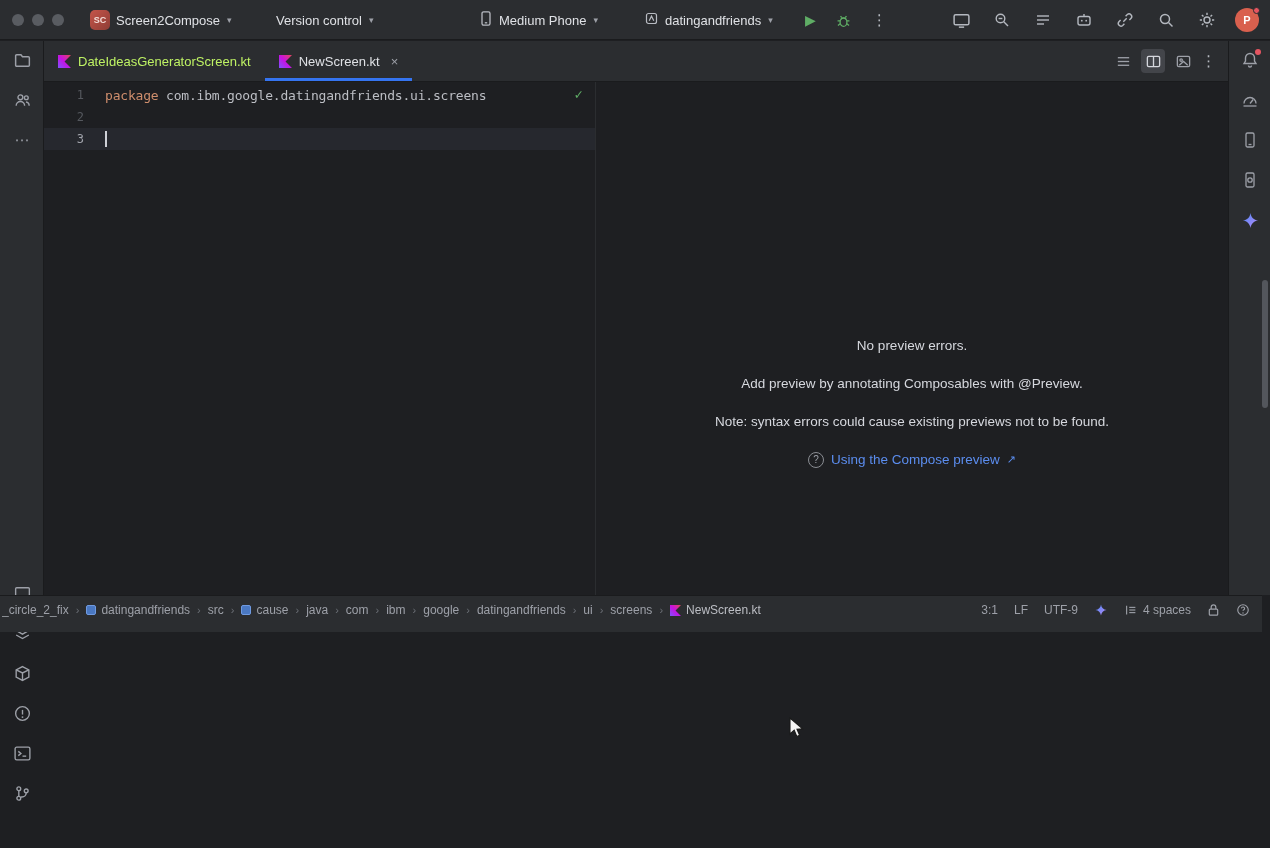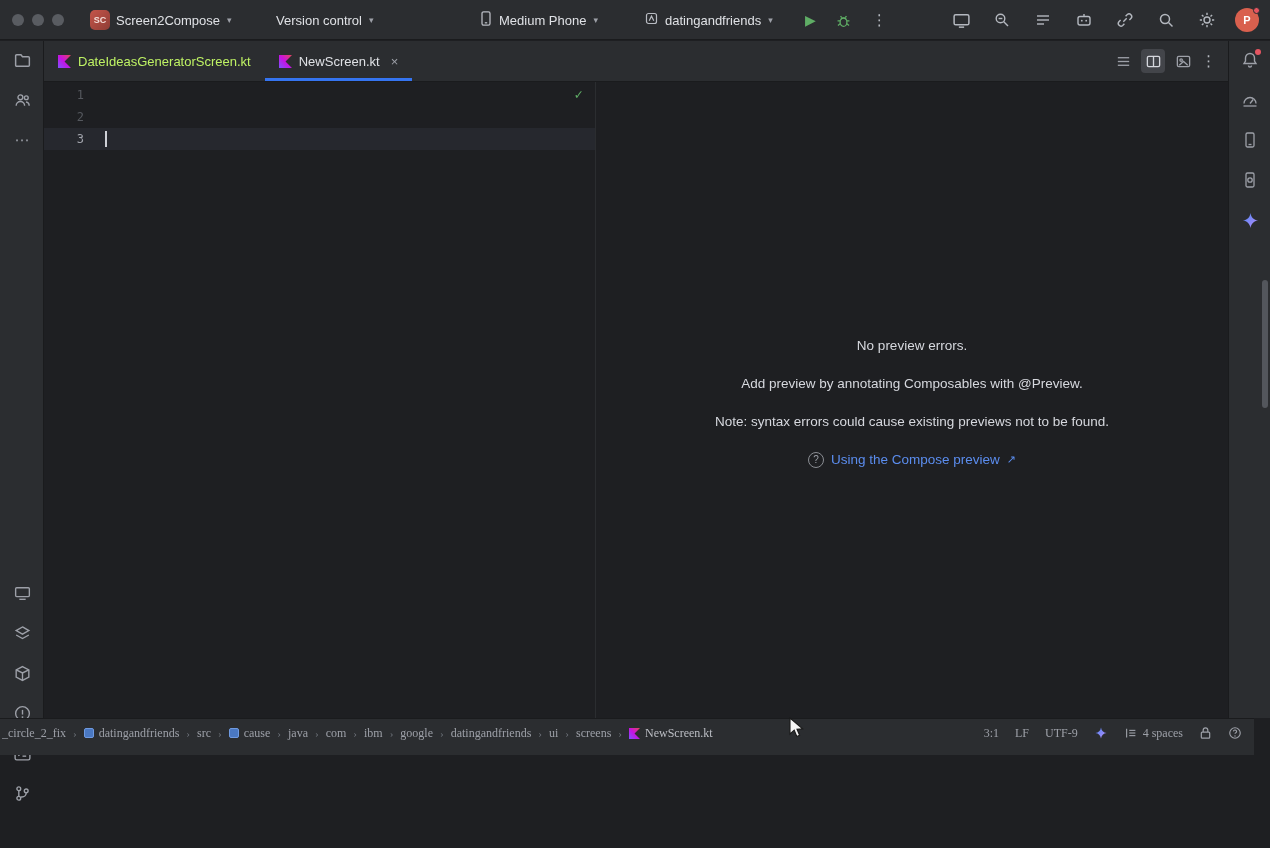--- a/index.html
+++ b/index.html
@@ -1,18 +1,18 @@
 <!DOCTYPE html>
 <html><head>
 <meta charset="utf-8">
 <style>
   * { margin:0; padding:0; box-sizing:border-box; }
   html,body { width:1270px; height:848px; }
   body { font-family:"Liberation Sans", sans-serif; background:#1e1f22; color:#dfe1e5; overflow:hidden; }
-  .window { position:relative; width:1270px; height:755px; background:#1e1f22; }
+  .window { position:relative; width:1270px; height:632px; background:#1e1f22; }
 
   
   .titlebar { position:absolute; top:0; left:0; right:0; height:40px; background:#2b2d30; border-bottom:1px solid #1a1b1d; z-index:5; }
   .tb-abs { position:absolute; top:0; height:40px; display:flex; align-items:center; }
   .traffic { left:12px; gap:8px; }
   .tl { width:12px; height:12px; border-radius:50%; background:#595c61; display:inline-block; }
   .widget { gap:6px; font-size:13px; color:#dfe1e5; cursor:default; }
   .widget .wlabel { white-space:nowrap; }
   .chev { color:#9da0a8; font-size:9px; margin-left:1px; }
   .sc-badge { width:20px; height:20px; border-radius:5px; background:linear-gradient(135deg,#c5554a,#8e3d35); color:#f4ddd8; font-size:9px; font-weight:bold; display:flex; align-items:center; justify-content:center; }
@@ -58,21 +58,21 @@
 
   .preview { flex:1; background:#1e1f22; position:relative; min-width:0; }
   .pv-block { position:absolute; top:255px; left:0; right:0; text-align:center; font-size:13.5px; color:#d6d8de; }
   .pv-block p { margin-bottom:21px; line-height:17px; }
   .pv-link-row { display:flex; align-items:center; justify-content:center; gap:7px; margin-bottom:21px; height:17px; }
   .pv-link { color:#5b8def; text-decoration:none; font-size:13.5px; }
   .ext-arrow { color:#5b8def; font-size:11px; }
   .q-circle { width:16px; height:16px; border:1.3px solid #8a8d93; border-radius:50%; color:#9da0a8; font-size:10px; display:flex; align-items:center; justify-content:center; }
 
   
-  .statusbar { position:absolute; left:0; right:16px; bottom:0; height:37px; background:#2b2d30; border-top:1px solid #1a1b1d; display:flex; align-items:center; font-size:12px; color:#9da0a8; padding:0 12px 8px 2px; z-index:5;font-family:Liberation Serif, serif; }
+  .statusbar { position:absolute; left:0; right:8px; bottom:0; height:37px; background:#2b2d30; border-top:1px solid #1a1b1d; display:flex; align-items:center; font-size:12px; color:#9da0a8; padding:0 12px 8px 2px; z-index:5; }
   .crumbs { display:flex; align-items:center; gap:7px; white-space:nowrap; overflow:hidden; flex:1; }
   .crumb { display:flex; align-items:center; gap:5px; }
   .crumb.last { color:#bcbec4; }
   .sep { color:#6b6f76; font-size:11px; }
   .module-ic { width:10px; height:10px; border-radius:2px; background:#4a78c2; border:1px solid #6f9ae0; display:inline-block; }
   .status-right { display:flex; gap:16px; margin-left:18px; flex:none; }
   .sr-item { display:flex; align-items:center; gap:5px; white-space:nowrap; }
 
   
   .scroll-thumb { position:absolute; right:2px; top:280px; width:6px; height:128px; border-radius:3px; background:#53565c; z-index:9; }
@@ -304,20 +304,21 @@
             </span>
           <span class="kebab">⋮</span>
         </div>
       </nav>
 
       <div class="content">
 
         <section class="editor">
           <div class="eline">
             <span class="ln">1</span>
+            <span class="codetext"><span class="kw">package</span><span> com.ibm.google.datingandfriends.ui.screens</span></span>
           </div>
           <div class="eline">
             <span class="ln">2</span>
           </div>
           <div class="eline current">
             <span class="ln">3</span>
             <span class="caret"></span>
           </div>
           <span class="insp-check">✓</span>
         </section>

